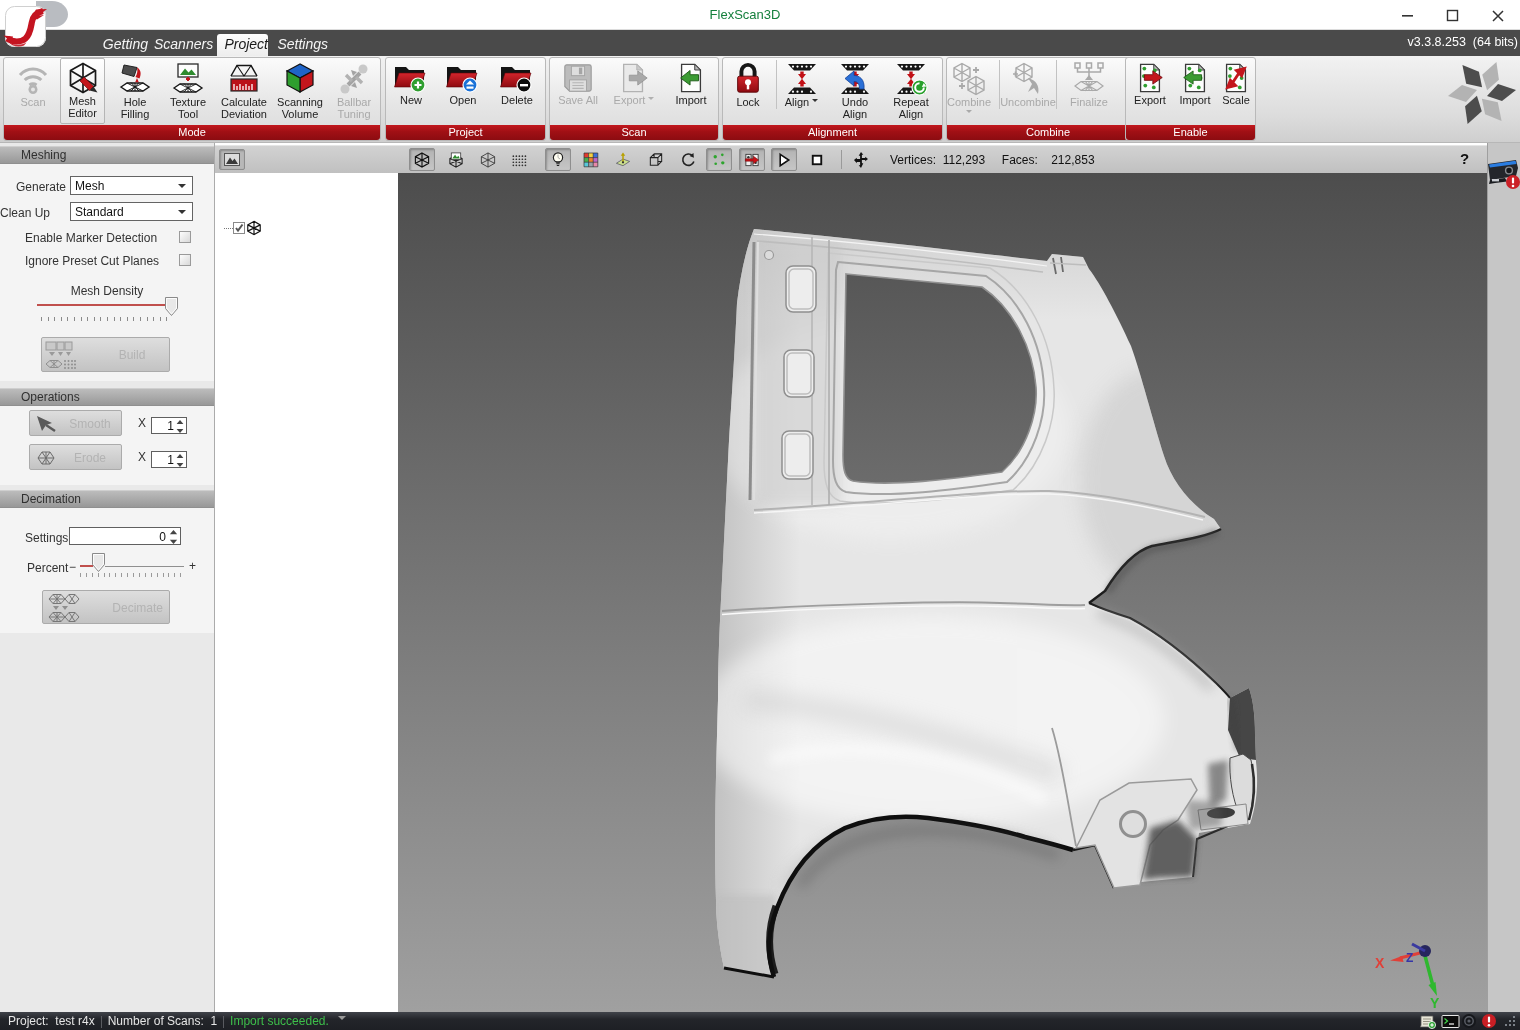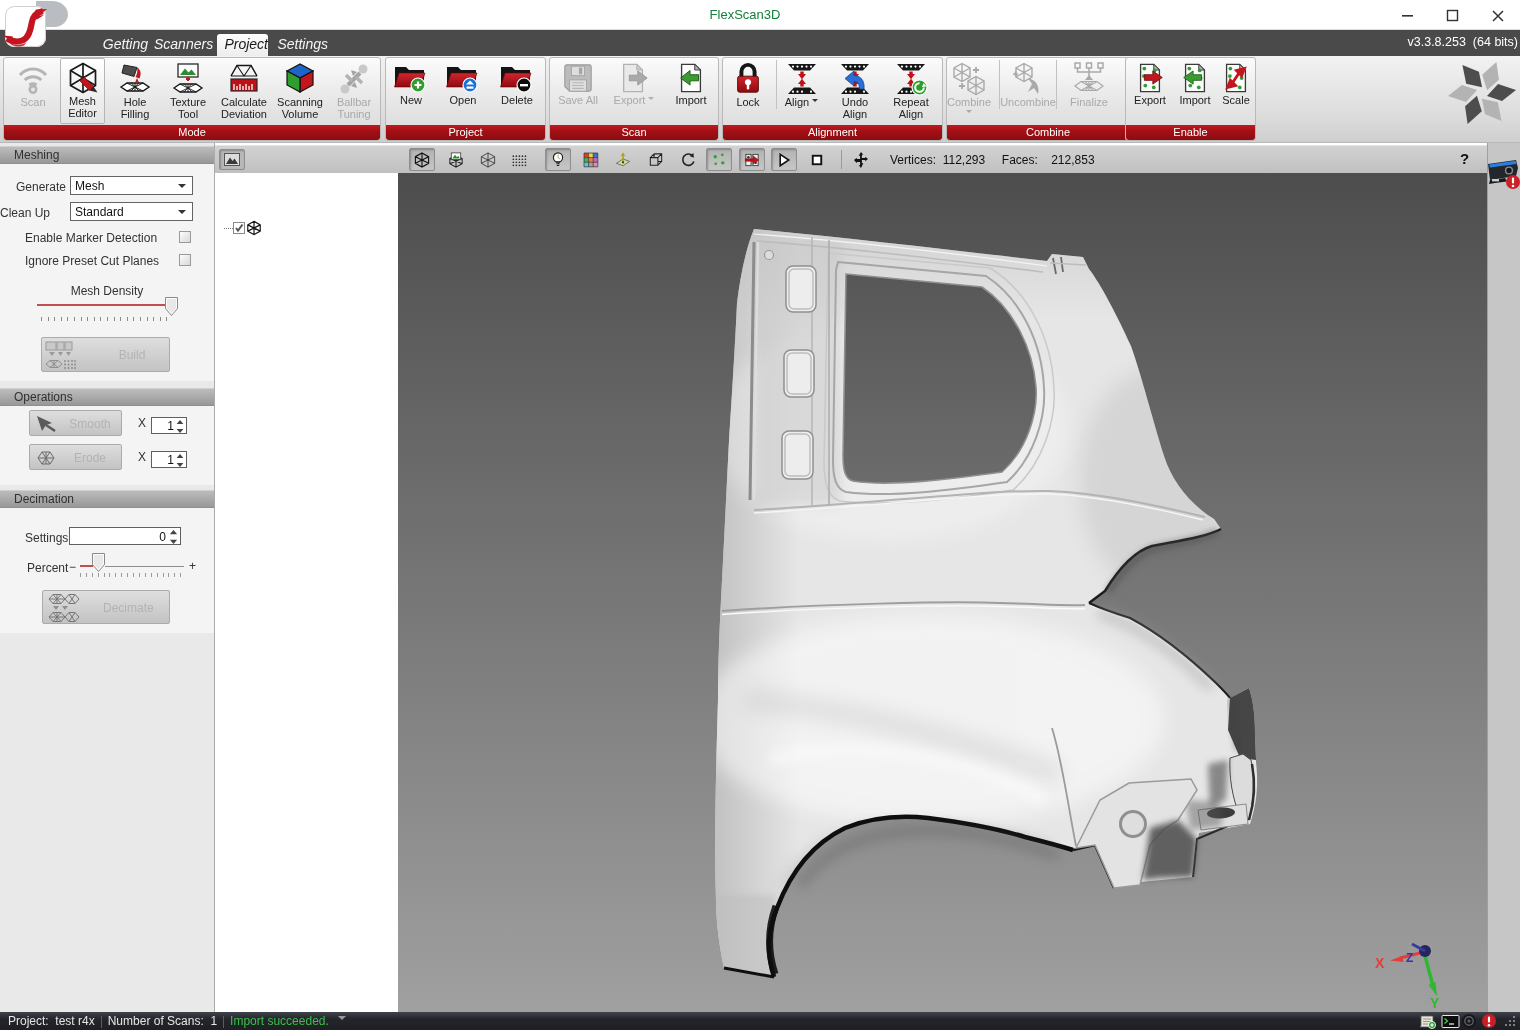--- a/index.html
+++ b/index.html
@@ -20,21 +20,21 @@
   #ribbon { left:0; top:56px; width:1520px; height:87px; background:linear-gradient(#f2f2f2,#dcdcdc 70%,#cfcfcf); border-bottom:1px solid #b7b7b7; }
   .rgroup { top:57px; height:84px; background:linear-gradient(180deg,#fbfbfb,#e6e6e6 55%,#dadada); border:1px solid #b9b9b9; border-radius:3px; }
   .rlabel { position:absolute; left:0; right:0; bottom:0; height:15px; background:linear-gradient(#c2171d,#a01015 45%,#8c0c11); color:#fff; font-size:11px; text-align:center; line-height:15px; border-radius:0 0 3px 3px; }
   .ritem { position:absolute; top:2px; text-align:center; font-size:11px; color:#222; line-height:11.5px; }
   .ritem svg { display:block; margin:2px auto 1px; }
   .ritem.dis { color:#a9a9a9; }
   .ritem.sel { background:linear-gradient(#ffffff,#e4e4e4); border:1px solid #b5b5b5; border-radius:2px; }
 
   
   #leftpanel { left:0; top:143px; width:215px; height:869px; background:#e9e9e9; border-right:1px solid #ababab; }
-  .phead { left:0; width:214px; height:18px; background:linear-gradient(#bcbcbc,#989898); border-top:1px solid #cfcfcf; border-bottom:1px solid #8f8f8f; color:#303030; font-size:12px; line-height:17px; padding-left:14px; }
+  .phead { left:0; width:214px; height:18px; background:linear-gradient(#bcbcbc,#989898); border-top:1px solid #cfcfcf; border-bottom:1px solid #8f8f8f; color:#303030; font-size:12px; line-height:17px; padding-left:21px; }
   .pbody { left:0; width:214px; background:#f4f4f4; }
   .plabel { font-size:12px; color:#333; }
   .combo { background:#fff; border:1px solid #646464; font-size:12px; color:#111; padding:2px 4px; }
   .combo .arr { position:absolute; right:6px; top:7px; width:0; height:0; border:4px solid transparent; border-top-color:#333; }
   .cb { width:12px; height:12px; background:linear-gradient(135deg,#fdfdfd,#d8d8d8); border:1px solid #9a9a9a; }
   .btn-dis { background:linear-gradient(#dedede,#c3c3c3); border:1px solid #ababab; border-radius:2px; color:#b3b3b3; font-size:12px; }
   .spin { background:#fff; border:1px solid #5f5f5f; font-size:12px; color:#111; text-align:right; }
 
   
   #vtoolbar { left:215px; top:145px; width:1272px; height:28px; background:linear-gradient(#d2d2d2,#c0c0c0); border-top:1px solid #e5e5e5; }
@@ -364,21 +364,21 @@
         <polygon points="5,3 16,-9 34,-3 20,8" fill="#4d4d4d"></polygon>
       </g>
       <g transform="rotate(300)">
         <polygon points="5,3 16,-9 34,-3 20,8" fill="#b3b3b3"></polygon>
       </g>
     </g>
   </svg>
   <div class="abs" id="leftpanel">
     <div class="abs phead" style="top:3px">Meshing</div>
     <div class="abs pbody" style="top:21px;height:217px"></div>
-    <div class="abs plabel" style="top:37px;left:0;width:66px;text-align:right">Generate</div>
+    <div class="abs plabel" style="top:37px;left:16px;width:66px;">Generate</div>
     <div class="abs combo" style="left:70px;top:33px;width:123px;height:19px">Mesh<span class="arr"></span></div>
     <div class="abs plabel" style="top:63px;left:0;width:66px;text-align:left">Clean Up</div>
     <div class="abs combo" style="left:70px;top:59px;width:123px;height:19px">Standard<span class="arr"></span></div>
     <div class="abs plabel" style="top:88px;left:25px">Enable Marker Detection</div>
     <div class="abs cb" style="left:179px;top:88px"></div>
     <div class="abs plabel" style="top:111px;left:25px">Ignore Preset Cut Planes</div>
     <div class="abs cb" style="left:179px;top:111px"></div>
     <div class="abs plabel" style="top:141px;left:0;width:214px;text-align:center">Mesh Density</div>
     <div class="abs" style="left:37px;top:161px;width:134px;height:2px;background:#c0504d"></div>
     <svg class="abs" style="left:165px;top:154px" width="13" height="19" viewBox="0 0 13 19">
@@ -468,21 +468,21 @@
     <div class="abs plabel" style="left:189px;top:416px">+</div>
     <div class="abs" style="left:80px;top:430px;width:106px;height:4px;background:repeating-linear-gradient(90deg,#9a9a9a 0 1px,transparent 1px 5.9px)"></div>
     <div class="abs btn-dis" style="left:42px;top:447px;width:128px;height:34px">
       <svg class="abs" style="left:4px;top:2px" width="34" height="30" viewBox="0 0 34 30">
         <path d="M2,6 l4,-4.5 h8 l4,4.5 -4,4.5 h-8 Z M6,1.5 l8,9 M14,1.5 l-8,9 M10,1.5 v9 M2,6 h16 M18,6 l4,-4.5 h6 l4,4.5 -4,4.5 h-6 Z M22,1.5 l6,9 M28,1.5 l-6,9" stroke="#777" fill="none"></path>
         <g fill="#8f8f8f">
           <path d="M6,13 l3,4 3,-4 Z M15,13 l3,4 3,-4 Z"></path>
         </g>
         <path d="M2,24 l4,-4.5 h8 l4,4.5 -4,4.5 h-8 Z M6,19.5 l8,9 M14,19.5 l-8,9 M10,19.5 v9 M2,24 h16 M18,24 l4,-4.5 h6 l4,4.5 -4,4.5 h-6 Z M22,19.5 l6,9 M28,19.5 l-6,9" stroke="#777" fill="none"></path>
       </svg>
-      <span style="position:absolute;left:60px;top:10px;width:60px;text-align:left">Decimate</span>
+      <span style="position:absolute;left:60px;top:10px;width:60px;text-align:right">Decimate</span>
     </div>
   </div>
   <div class="abs" id="vtoolbar">
     <div class="abs" style="left:4px;top:3px;width:26px;height:21px;background:#b8b8b8;border:1px solid #8e8e8e;border-radius:2px;box-shadow:inset 1px 1px 2px rgba(0,0,0,.25)">
       <svg style="position:absolute;left:4px;top:3px" width="16" height="13" viewBox="0 0 16 13">
         <rect x=".5" y=".5" width="15" height="12" fill="#dcdcdc" stroke="#555"></rect>
         <path d="M2,11 L6,4.5 L8.5,8 L10.5,5.5 L14,11 Z" fill="#3a3a3a"></path>
       </svg>
     </div>
     <div class="tbtn pressed" style="left:194px">

